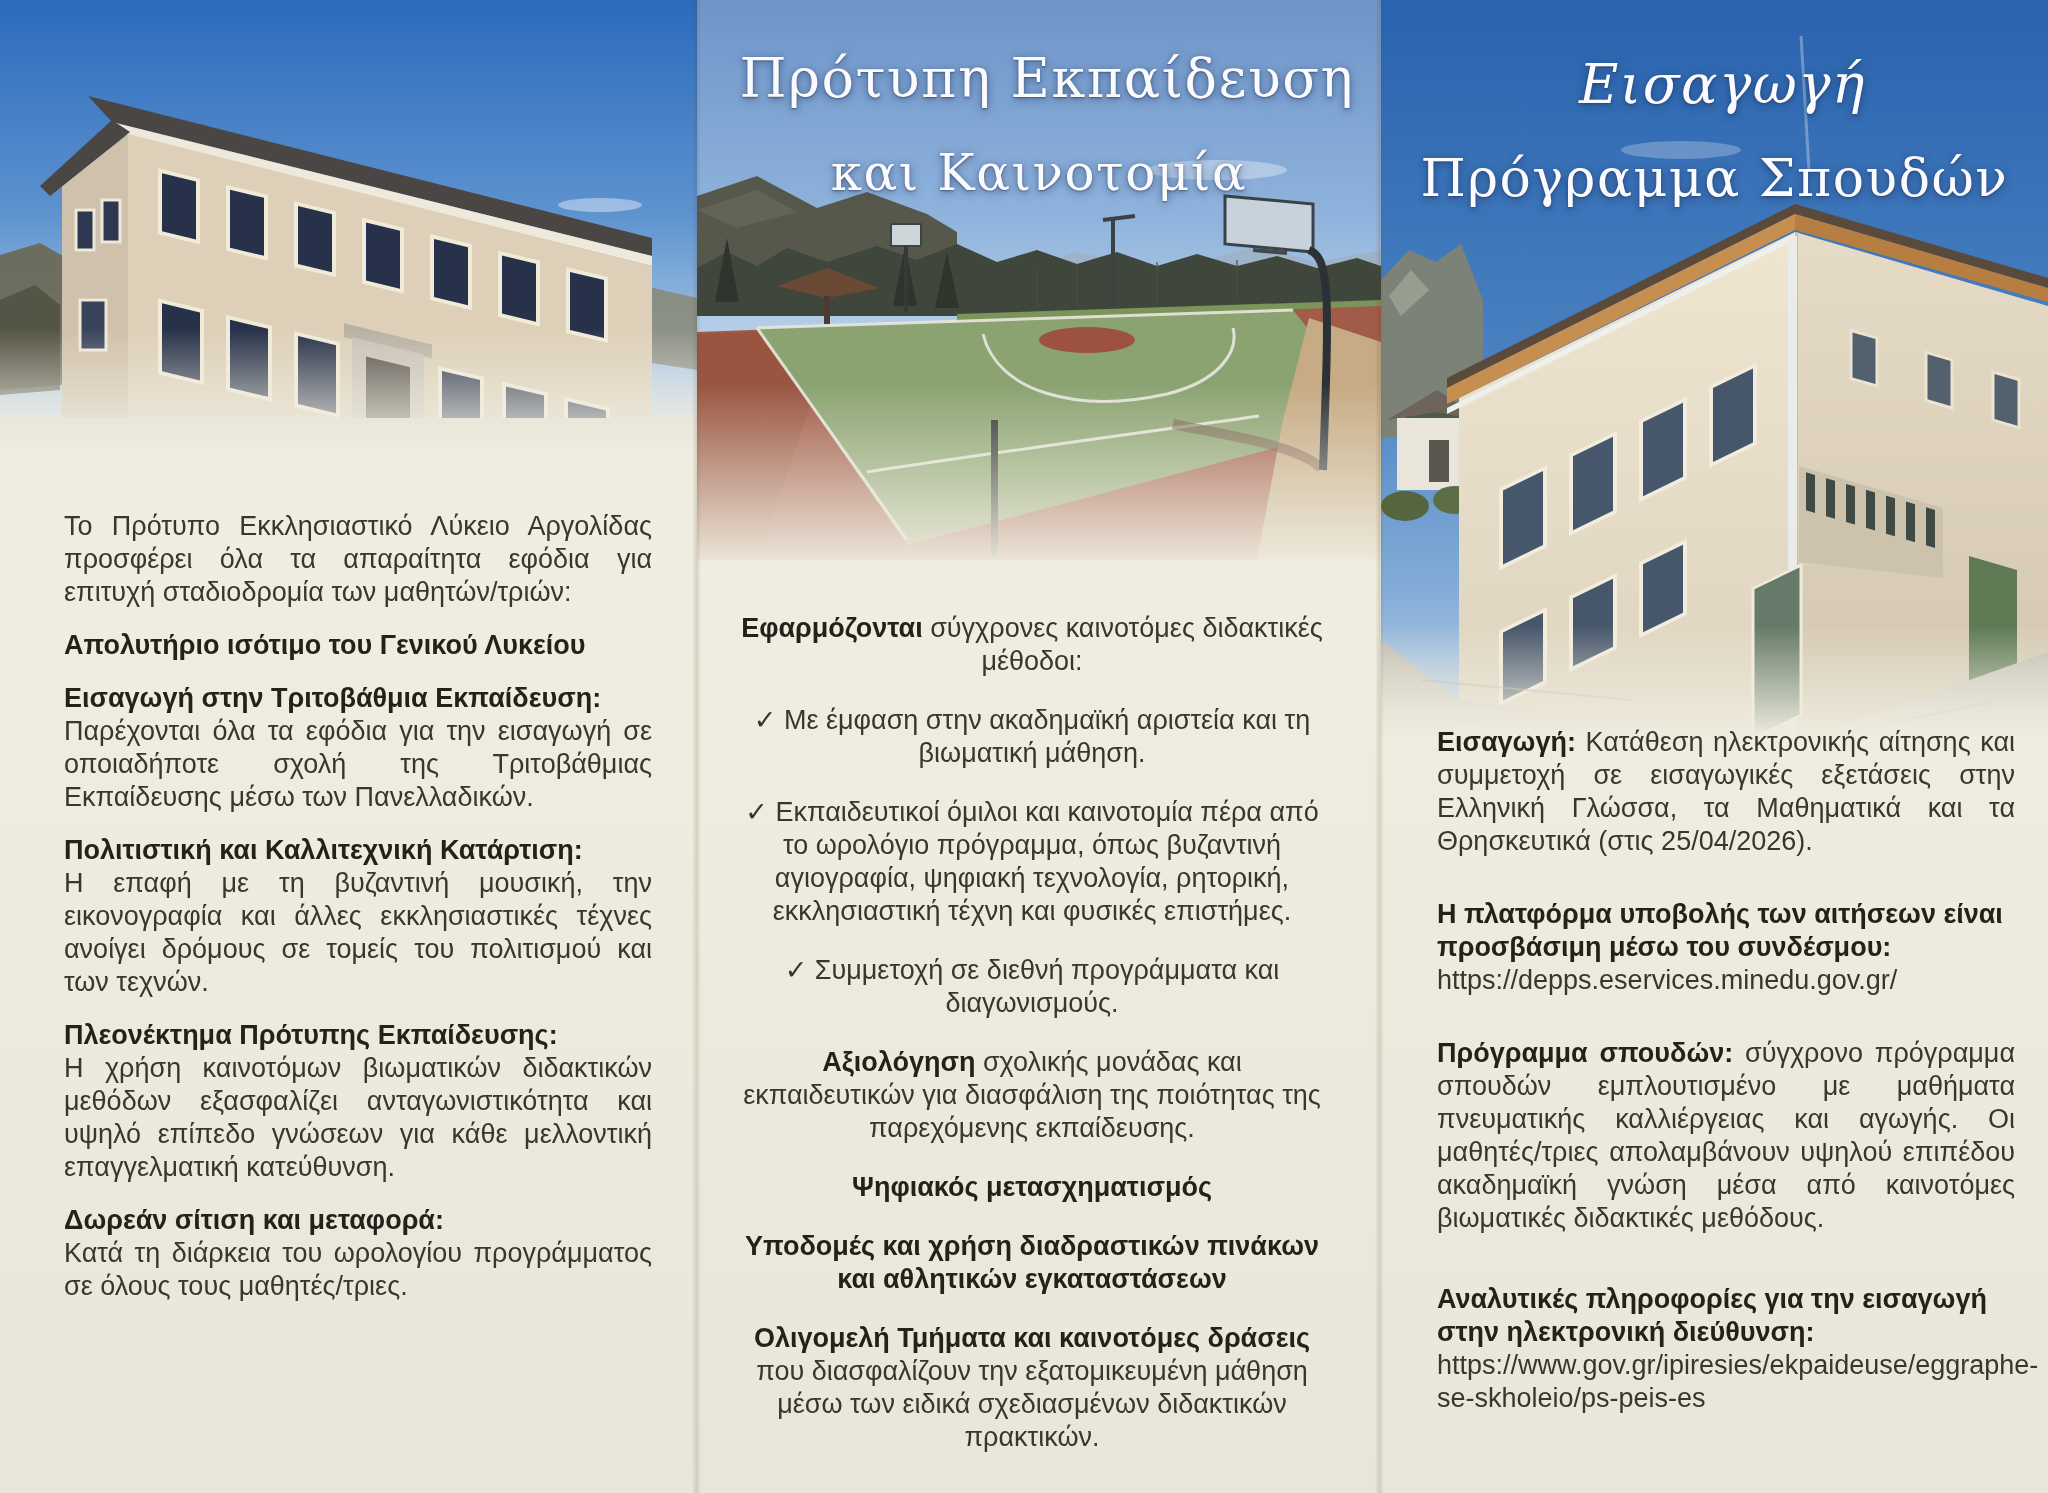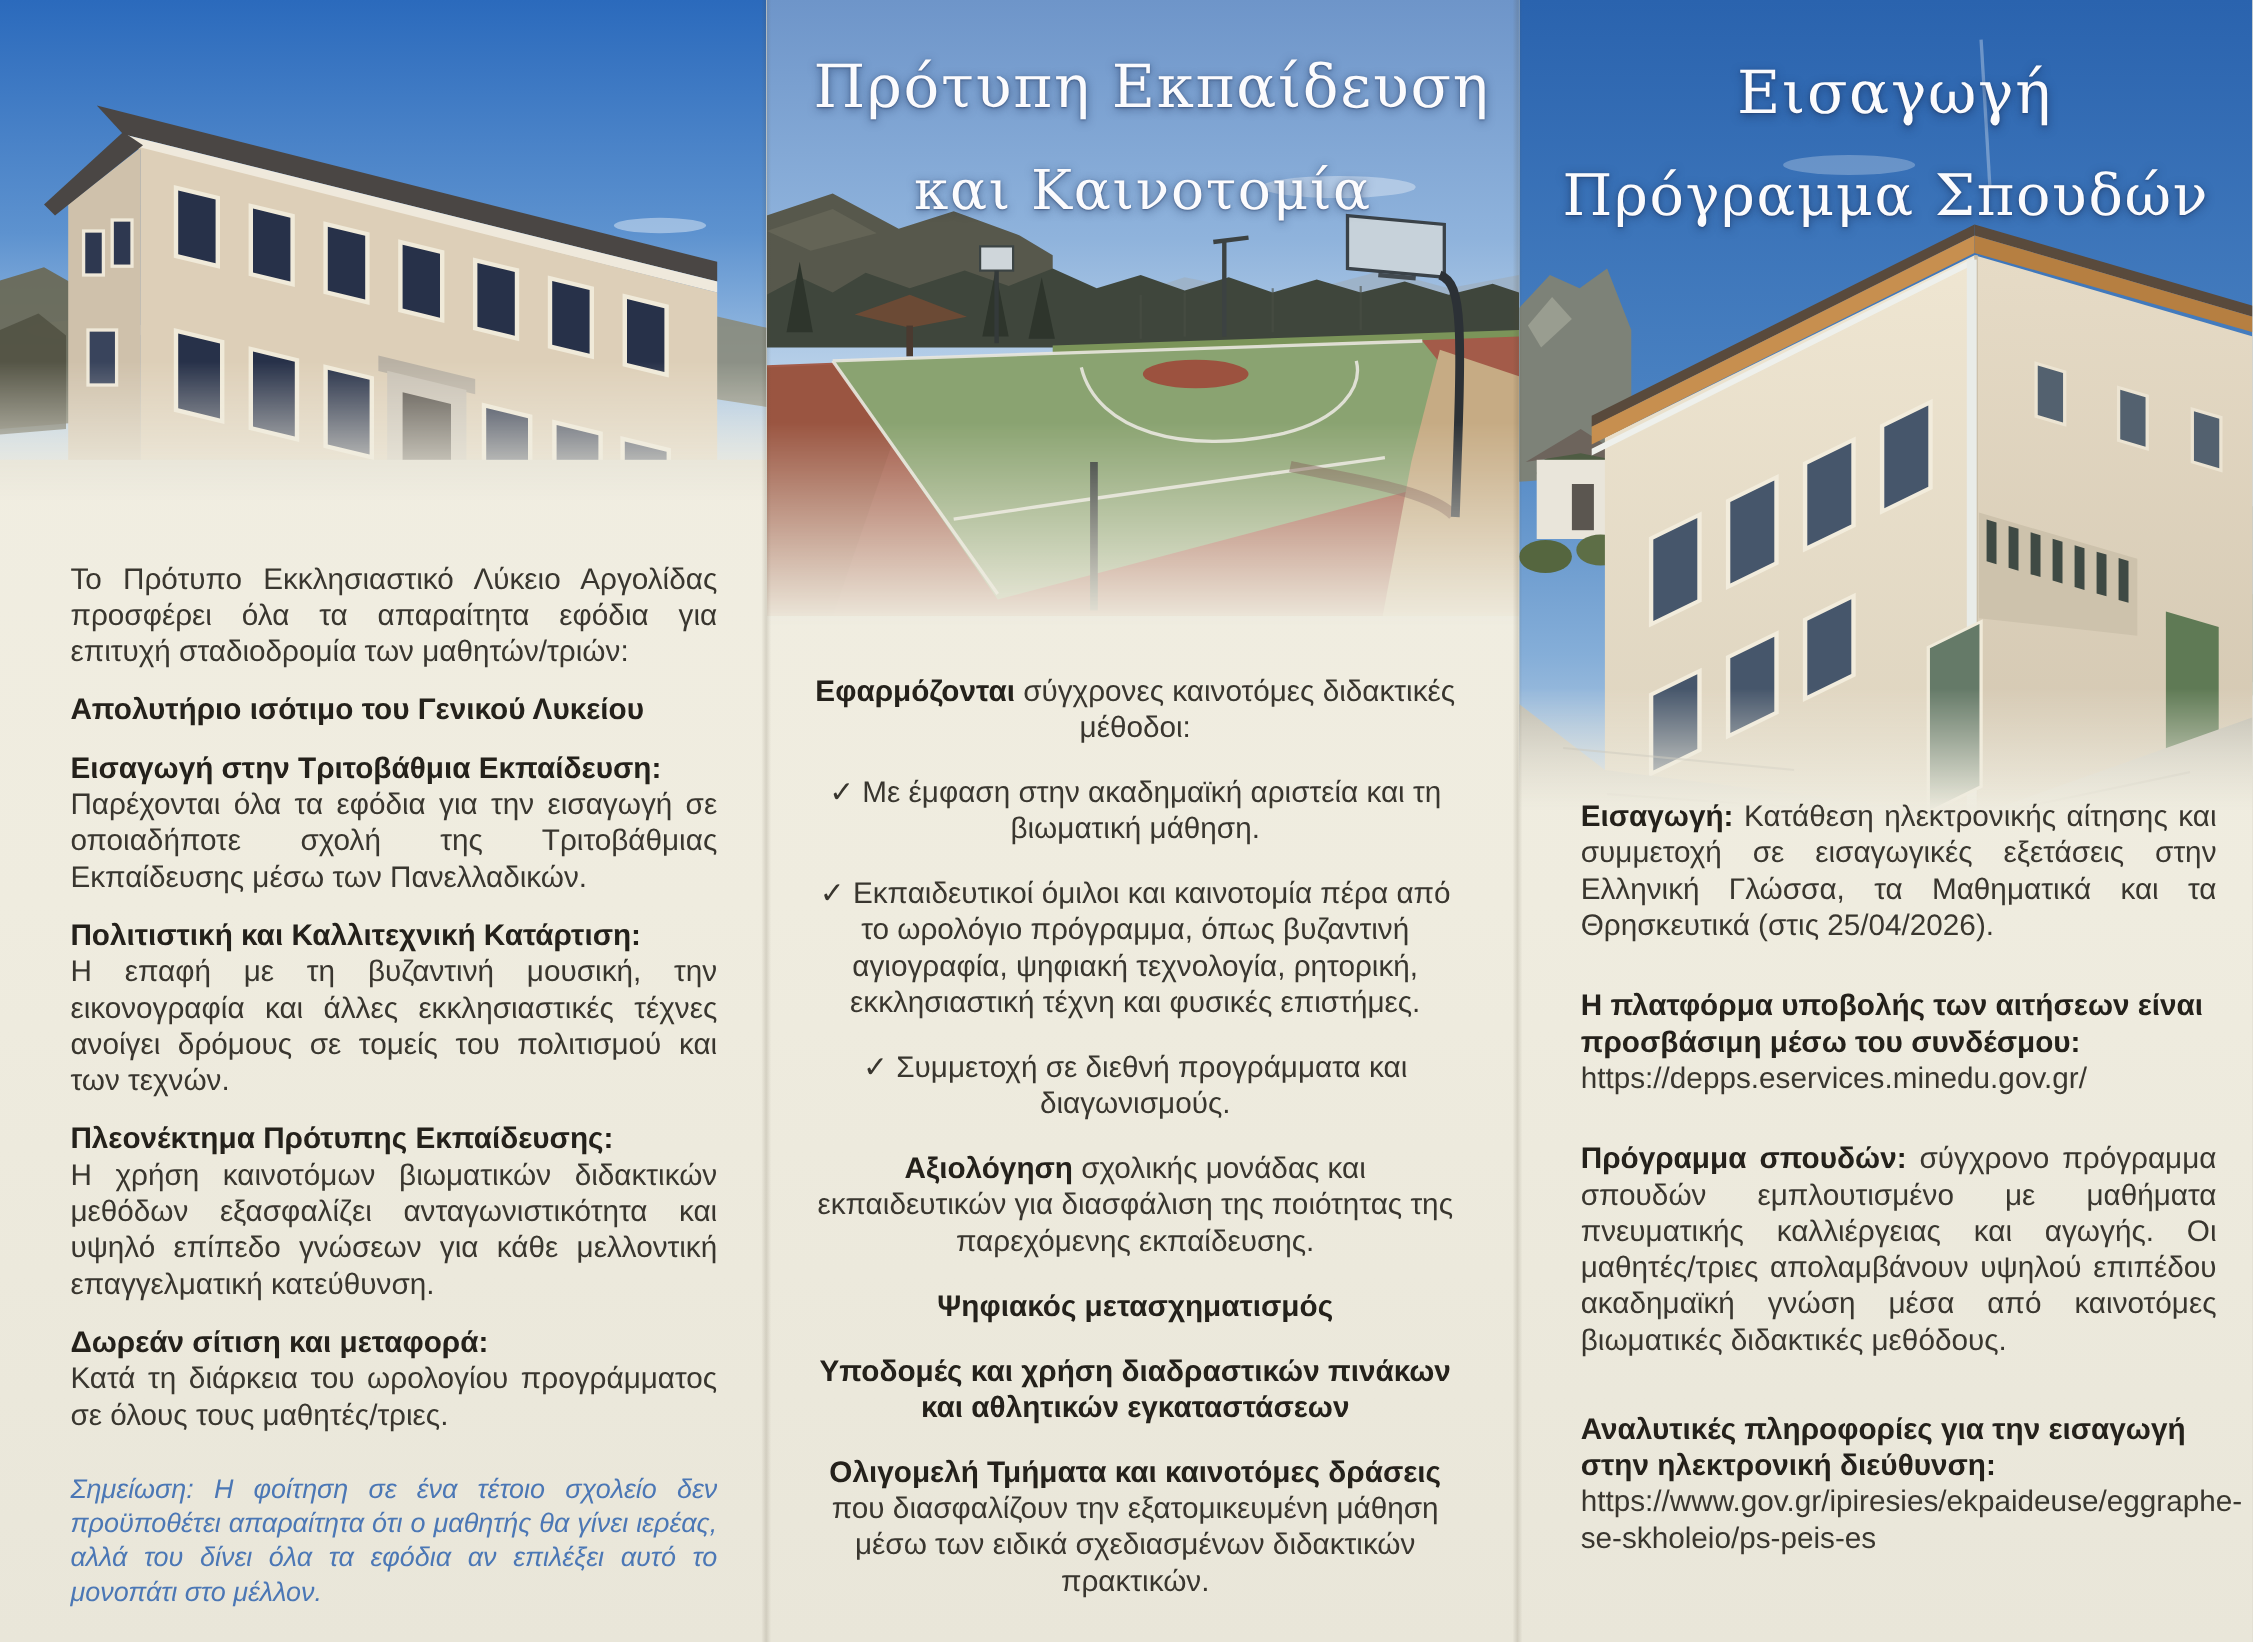--- a/index.html
+++ b/index.html
@@ -24,21 +24,21 @@
   .fold-1{left:692px;} .fold-2{left:1375px;}
 
   .panel-title{position:absolute;text-align:center;z-index:4;
     font-family:"DejaVu Serif","Liberation Serif",serif;
     color:#fbfbfd;letter-spacing:1.5px;
     text-shadow:0 2px 9px rgba(20,40,80,.55),0 1px 2px rgba(40,60,100,.6);}
   .title-mid{left:697px;top:52px;width:684px;}
   .title-right{left:1381px;top:58px;width:667px;}
   .panel-title .t1{display:block;font-size:54px;line-height:1;margin:0 16px 42px 0;padding-left:32px;}
   .panel-title .t2{display:block;font-size:50px;line-height:1;}
-  .title-right .t1{font-size:54px;margin-bottom:40px;}
+  .title-right .t1{font-size:54px;margin-bottom:40px;font-style:italic;}
   .title-right .t2{font-size:52px;}
 
   .col{position:absolute;z-index:3;color:#39362f;font-size:27px;line-height:33px;}
   .col p{margin:0;text-align:justify;}
   .col .h{font-weight:bold;color:#24211b;text-align:left;}
   .col-left{left:64px;top:486px;width:588px;margin-top:24px;}
   .col-mid{left:733px;top:612px;width:598px;}
   .col-right{left:1437px;top:726px;width:578px;}
 
   .col-left .intro{margin-bottom:20px;}
@@ -283,21 +283,20 @@
       <p class="b">Η επαφή με τη βυζαντινή μουσική, την εικονογραφία και άλλες εκκλησιαστικές τέχνες ανοίγει δρόμους σε τομείς του πολιτισμού και των τεχνών.</p>
     </div>
     <div class="sec">
       <p class="h">Πλεονέκτημα Πρότυπης Εκπαίδευσης:</p>
       <p class="b">Η χρήση καινοτόμων βιωματικών διδακτικών μεθόδων εξασφαλίζει ανταγωνιστικότητα και υψηλό επίπεδο γνώσεων για κάθε μελλοντική επαγγελματική κατεύθυνση.</p>
     </div>
     <div class="sec">
       <p class="h">Δωρεάν σίτιση και μεταφορά:</p>
       <p class="b">Κατά τη διάρκεια του ωρολογίου προγράμματος σε όλους τους μαθητές/τριες.</p>
     </div>
-    <p class="note">Σημείωση: Η φοίτηση σε ένα τέτοιο σχολείο δεν προϋποθέτει απαραίτητα ότι ο μαθητής θα γίνει ιερέας, αλλά του δίνει όλα τα εφόδια αν επιλέξει αυτό το μονοπάτι στο μέλλον.</p>
   </div>
 
   <div class="col col-mid">
     <p class="blk"><b class="h">Εφαρμόζονται</b><span> σύγχρονες καινοτόμες διδακτικές μέθοδοι:</span></p>
     <p class="blk">✓ Με έμφαση στην ακαδημαϊκή αριστεία και τη βιωματική μάθηση.</p>
     <p class="blk">✓ Εκπαιδευτικοί όμιλοι και καινοτομία πέρα από το ωρολόγιο πρόγραμμα, όπως βυζαντινή αγιογραφία, ψηφιακή τεχνολογία, ρητορική, εκκλησιαστική τέχνη και φυσικές επιστήμες.</p>
     <p class="blk">✓ Συμμετοχή σε διεθνή προγράμματα και διαγωνισμούς.</p>
     <p class="blk"><b class="h">Αξιολόγηση</b><span> σχολικής μονάδας και εκπαιδευτικών για διασφάλιση της ποιότητας της παρεχόμενης εκπαίδευσης.</span></p>
     <p class="blk h">Ψηφιακός μετασχηματισμός</p>
     <p class="blk h">Υποδομές και χρήση διαδραστικών πινάκων και αθλητικών εγκαταστάσεων</p>

